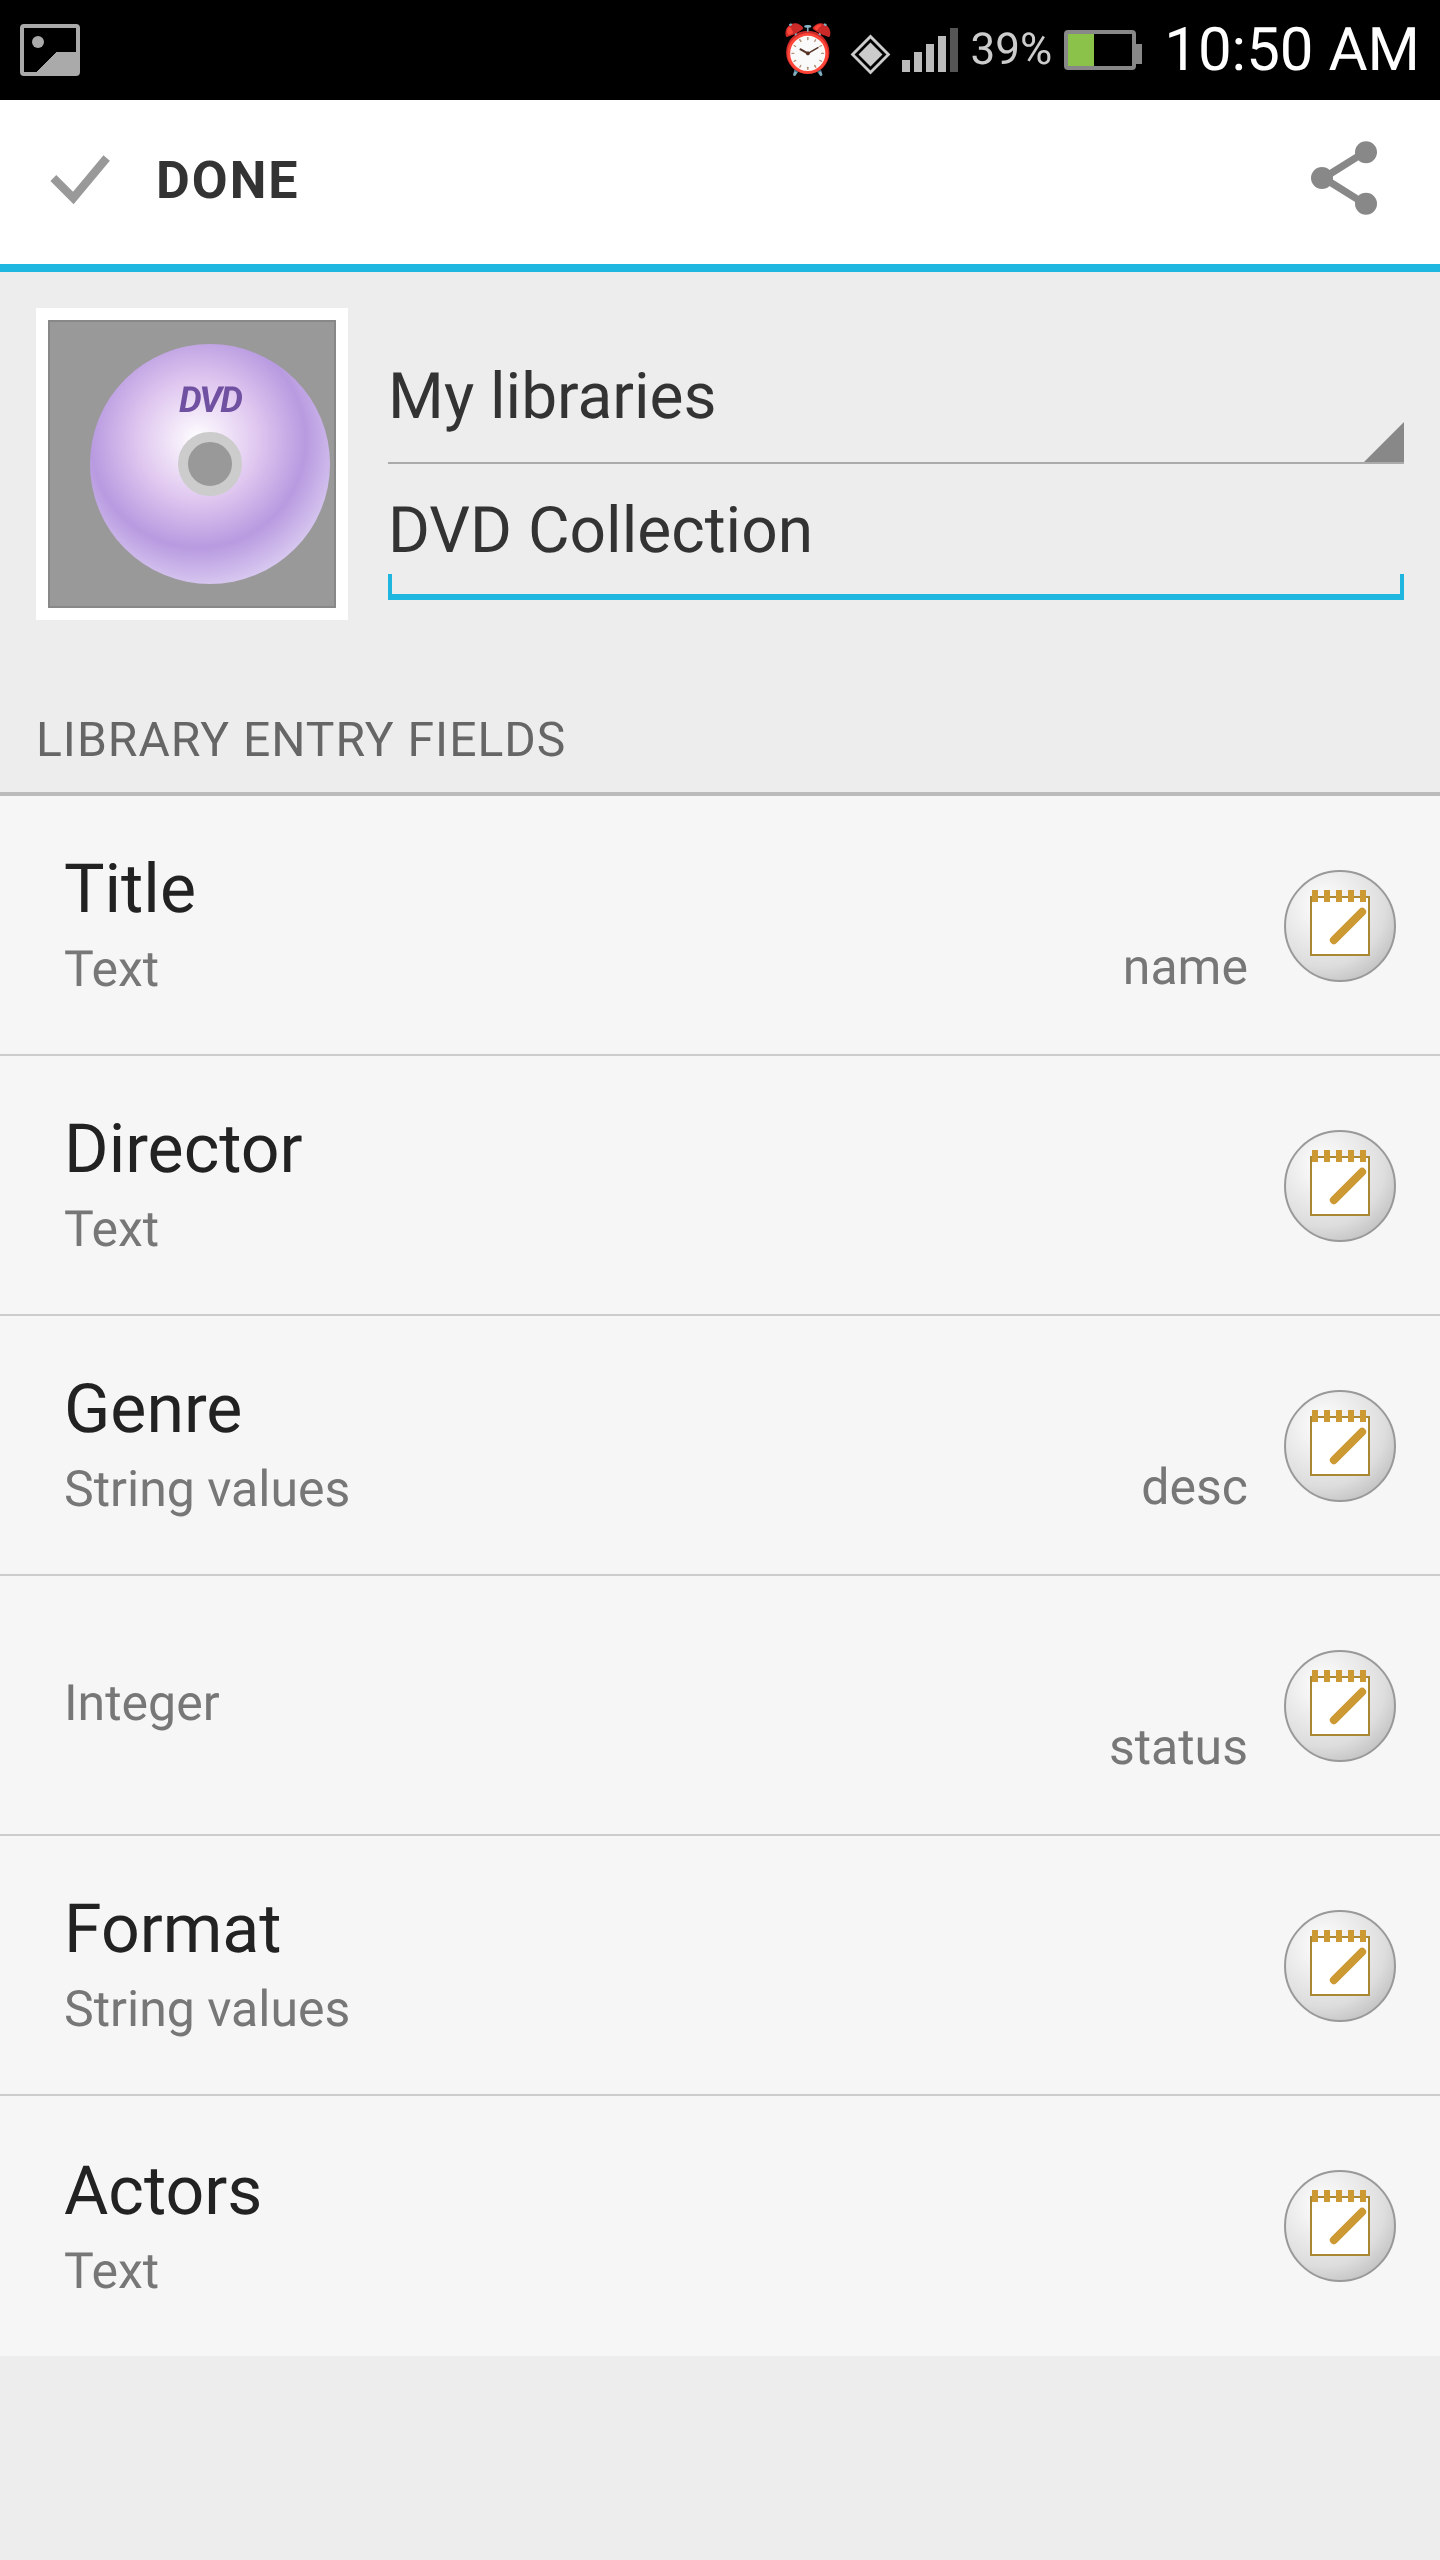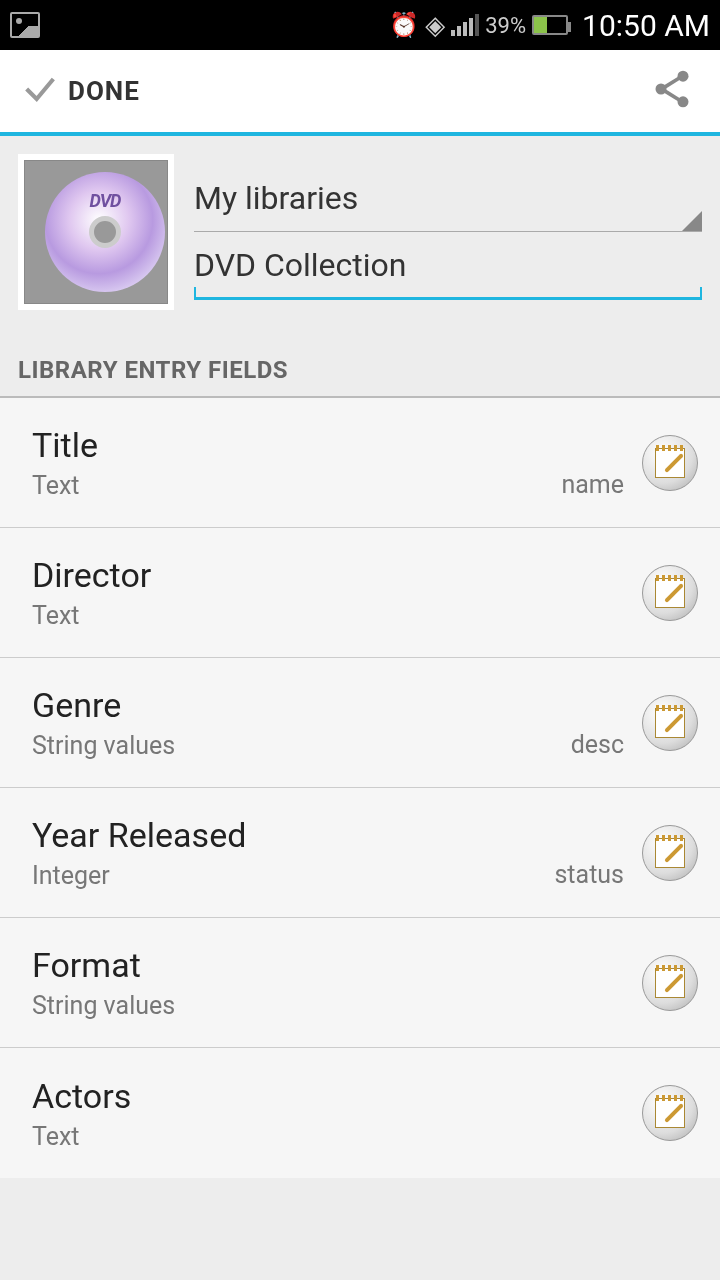--- a/index.html
+++ b/index.html
@@ -18,21 +18,21 @@
   .battery::after { content:""; position:absolute; right:-5px; top:5px; width:3px; height:10px; background:#888; }
   .signal { display:flex; align-items:flex-end; gap:2px; height:22px; }
   .signal span { width:4px; background:#bbb; }
   .signal span:nth-child(1){height:6px;} .signal span:nth-child(2){height:10px;} .signal span:nth-child(3){height:14px;} .signal span:nth-child(4){height:18px;} .signal span:nth-child(5){height:22px; background:#555;}
   .wifi-icon { font-size:26px; color:#ccc; }
   .alarm-icon { font-size:24px; color:#ccc; }
   .pct { font-size:22px; color:#ccc; }
   
   
   .action-bar { height: 86px; background: #fff; display: flex; align-items: center; border-bottom: 4px solid #1fb6e0; }
-  .ab-left { flex:1; display:flex; align-items:center; padding-left: 20px; gap:8px; }
+  .ab-left { flex:1; display:flex; align-items:center; padding-left: 20px; gap:18px; }
   .ab-right { display:flex; align-items:center; gap:0; padding-right: 14px; }
   .check-icon svg { width:40px; height:40px; }
   .done-label, .cancel-label { font-size:26px; font-weight:bold; letter-spacing:1px; color:#333; }
   .cancel-btn { padding: 10px 20px; border-right: 1px solid #ccc; }
   .share-btn { padding: 6px 12px 6px 20px; }
   .share-btn svg { width:44px; height:44px; }
   
   
   .lib-header { padding: 18px; display:flex; gap: 20px; background:#ededed; }
   .dvd-thumb { width:156px; height:156px; border:6px solid #fff; background:#999; display:flex; align-items:center; justify-content:center; position:relative; box-shadow: inset 0 0 0 1px #888; padding-left: 18px; }
@@ -44,21 +44,21 @@
   .spinner-row::after { content:""; position:absolute; right:0; bottom:0; width:0; height:0; border-style:solid; border-width:0 0 20px 20px; border-color: transparent transparent #888 transparent; }
   .input-row { height:68px; border-bottom:3px solid #1fb6e0; display:flex; align-items:center; font-size:32px; color:#333; position:relative; }
   .input-row::before, .input-row::after { content:""; position:absolute; bottom:0; width:2px; height:10px; background:#1fb6e0; }
   .input-row::before { left:0; } .input-row::after { right:0; }
   
   
   .button-row { display:flex; gap:18px; padding: 0 18px 18px; }
   .big-btn { flex:1; height:80px; background:#cfcfcf; border:1px solid #aaa; display:flex; align-items:center; justify-content:center; font-size:30px; color:#444; }
   
   
-  .section-header { padding: 10px 18px 12px; font-size:24px; font-weight:bold; color:#666; letter-spacing:0.5px; border-bottom:2px solid #bbb; }
+  .section-header { padding: 10px 18px 12px; font-size:24px; font-weight:normal; color:#666; letter-spacing:0.5px; border-bottom:2px solid #bbb; }
   
   
   .field-list { background:#f6f6f6; }
   .field-row { display:flex; align-items:center; padding: 18px 22px 18px 32px; border-bottom:1px solid #ccc; min-height:130px; }
   .field-main { flex:1; }
   .field-name { font-size:34px; color:#222; margin-bottom:6px; }
   .field-type { font-size:25px; color:#777; }
   .field-role { font-size:25px; color:#777; margin-right:18px; align-self:flex-end; padding-bottom:10px; }
   .edit-icon { width:56px; height:56px; border-radius:50%; background: radial-gradient(circle at 35% 30%, #fff, #ddd 60%, #aaa); display:flex; align-items:center; justify-content:center; border:1px solid #999; }
   .notepad { width:30px; height:30px; background:#fff; border:1px solid #aa8833; position:relative; }
@@ -167,21 +167,20 @@
       <div class="field-type">String values</div>
     </div>
     <div class="field-role">desc</div>
     <div class="edit-icon">
         <div class="notepad"></div>
       </div>
   </div>
 
   <div class="field-row">
     <div class="field-main">
-      <div class="field-name">Year Released</div>
       <div class="field-type">Integer</div>
     </div>
     <div class="field-role">status</div>
     <div class="edit-icon">
         <div class="notepad"></div>
       </div>
   </div>
 
   <div class="field-row">
     <div class="field-main">

